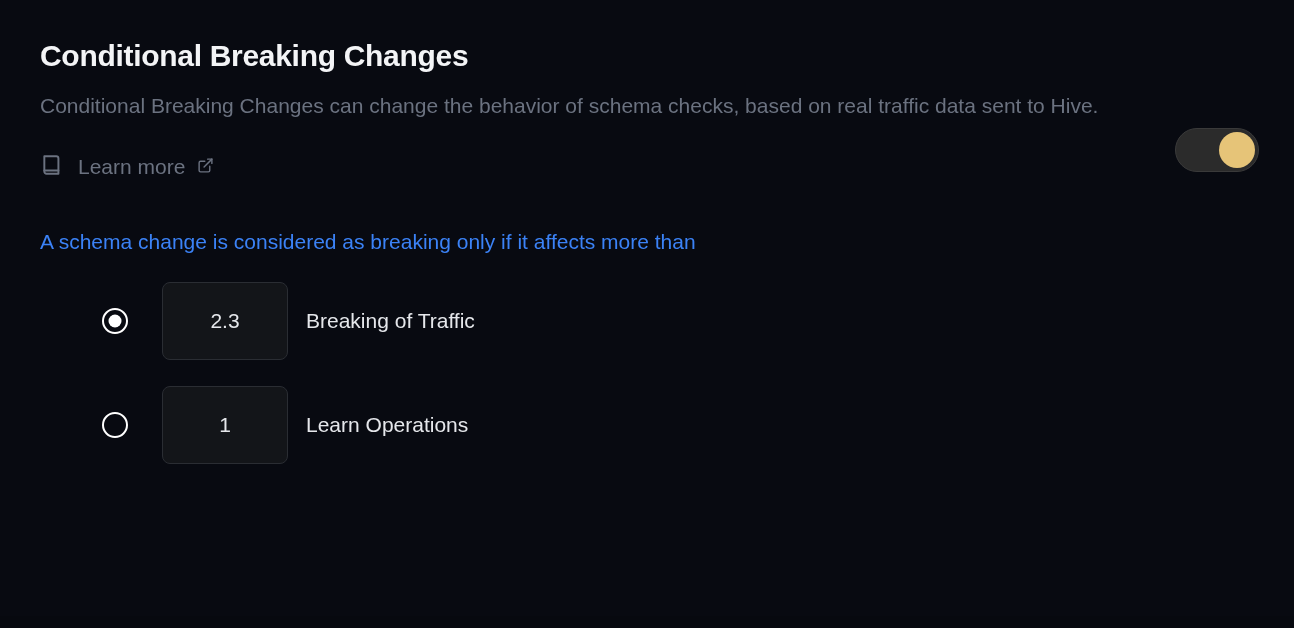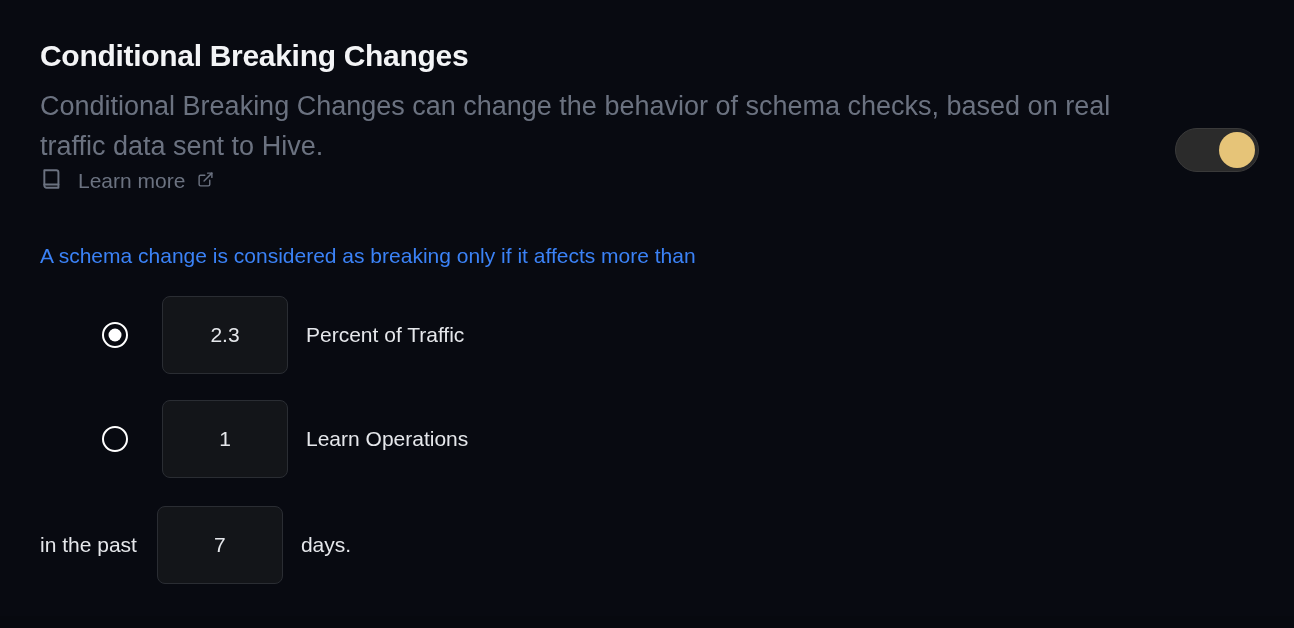--- a/index.html
+++ b/index.html
@@ -19,27 +19,28 @@
   }
   .title {
     font-size: 30px;
     font-weight: bold;
     color: #f3f4f6;
     letter-spacing: -0.3px;
     line-height: 40px;
   }
   .subtitle {
     margin-top: 10px;
-    font-size: 27px;
+    font-size: 21px;
     line-height: 40px;
     color: #6b7280;
     max-width: 1110px;
     font-weight: 400;
   }
   .learn-row {
+    margin-top: 26px;
     display: flex;
     align-items: center;
     gap: 12px;
     width: fit-content;
     cursor: pointer;
   }
   .book-icon { display: block; }
   .learn-label {
     font-size: 21px;
     color: #6b7280;
@@ -164,28 +165,23 @@
 
   <div class="toggle">
     <div class="knob"></div>
   </div>
 
   <div class="rule-text">A schema change is considered as breaking only if it affects more than</div>
 
   <div class="option-row">
     <div class="radio checked"></div>
     <input class="num-input" type="text" value="2.3" style="">
-    <span class="opt-label">Percent of Traffic</span>
+    <span class="opt-label">Breaking of Traffic</span>
   </div>
 
   <div class="option-row">
     <div class="radio"></div>
     <input class="num-input" type="text" value="1" style="">
     <span class="opt-label">Learn Operations</span>
   </div>
 
-  <div class="past-row">
-    <span class="txt">in the past</span>
-    <input class="num-input" type="text" value="7" style="">
-    <span class="txt">days.</span>
-  </div>
 
 </div>
 
 </body></html>

